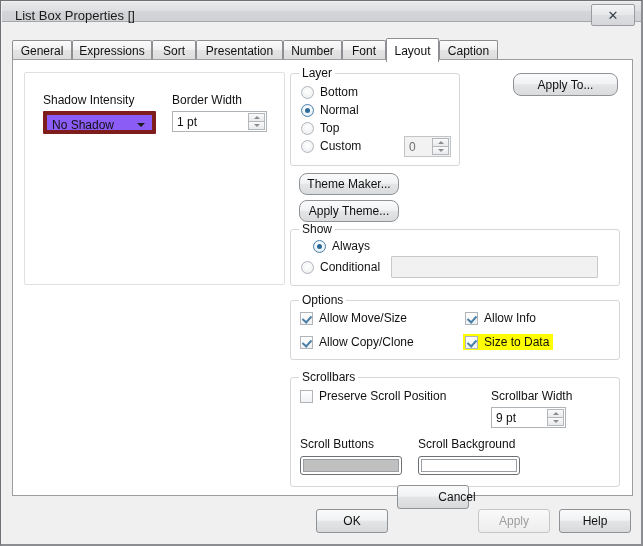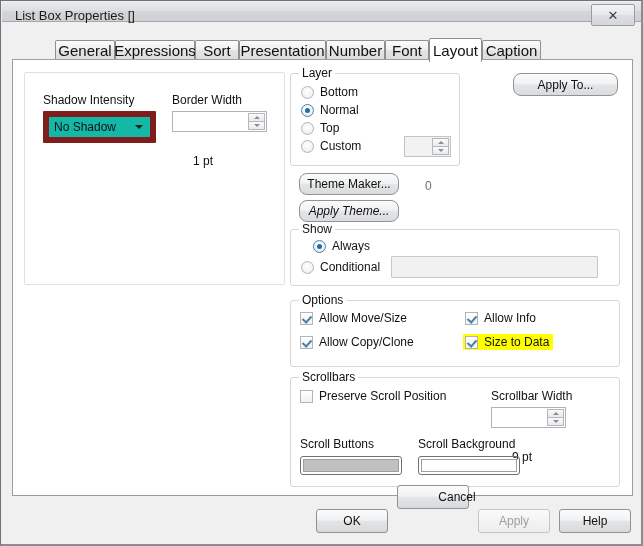--- a/index.html
+++ b/index.html
@@ -75,27 +75,26 @@
     height: 22px;
   }
   .tab {
     position: absolute;
     top: 2px;
     height: 20px;
     box-sizing: border-box;
     border: 1px solid #8d8f93;
     border-bottom: none;
     background: linear-gradient(to bottom, #fbfbfb 0%, #f0f0f0 45%, #e4e4e4 50%, #dcdcdc 100%);
-    font-size: 15px;
+    font-size: 12px;
     color: #111;
     display: flex;
     align-items: center;
     justify-content: center;
     border-radius: 2px 2px 0 0;
-    margin-left: 43px;
   }
   .tab.active {
     top: 0px;
     height: 24px;
     background: #ffffff;
     border-color: #8d8f93;
     z-index: 5;
   }
 
   
@@ -126,23 +125,23 @@
     position: absolute;
     font-size: 12px;
     color: #111;
     white-space: nowrap;
   }
 
   
   .combo {
     position: absolute;
     box-sizing: border-box;
-    border: 6px solid #7f1d1d;
-    background: #14b8a6;
-    height: 32px;
+    border: 4px solid #7f1d1d;
+    background: #8b5cf6;
+    height: 23px;
     border-radius: 1px;
   }
   .combo .txt {
     position: absolute;
     left: 5px;
     top: 3px;
     font-size: 12px;
     color: #111;
     white-space: nowrap;
   }
@@ -160,26 +159,25 @@
   .spin {
     position: absolute;
     box-sizing: border-box;
     border: 1px solid #aeb3b8;
     background: #ffffff;
     height: 21px;
   }
   .spin.dim { background: #f2f2f2; border-color: #c2c5c8; }
   .spin .txt {
     position: absolute;
-    left: 20px;
+    left: 4px;
     top: 3px;
     font-size: 12px;
     color: #111;
     white-space: nowrap;
-    margin-top: 39px;
   }
   .spin.dim .txt { color: #6e6e6e; }
   .spin .btns {
     position: absolute;
     right: 1px;
     top: 1px;
     bottom: 1px;
     width: 17px;
     display: flex;
     flex-direction: column;
@@ -426,38 +424,38 @@
               <i class="up"></i>
             </span>
           <span class="sb">
               <i class="down"></i>
             </span>
         </span>
       </div>
     </div>
 
     <div class="btn" style="left:286px; top:113px; width:100px; height:22px;">Theme Maker...</div>
-    <div class="btn" style="left:286px; top:140px; width:100px; height:22px;font-style:italic;">Apply Theme...</div>
+    <div class="btn" style="left:286px; top:140px; width:100px; height:22px;">Apply Theme...</div>
 
     <div class="group" style="left:277px; top:169px; width:330px; height:57px;">
       <span class="gtitle">Show</span>
 
       <div class="radio-row" style="left:10px; top:9px;padding-left:12px;">
         <span class="radio on"></span>
         <span class="rl">Always</span>
       </div>
       <div class="radio-row" style="left:10px; top:30px;">
         <span class="radio"></span>
         <span class="rl">Conditional</span>
       </div>
 
       <div class="tinput" style="left:100px; top:26px; width:207px;" placeholder=""></div>
     </div>
 
-    <div class="group" style="left:277px; top:240px; width:330px; height:67px;">
+    <div class="group" style="left:277px; top:240px; width:330px; height:60px;">
       <span class="gtitle">Options</span>
 
       <div class="check-row" style="left:9px; top:10px;">
         <span class="cbox on"></span>
         <span class="cl">Allow Move/Size</span>
       </div>
       <div class="check-row" style="left:174px; top:10px;">
         <span class="cbox on"></span>
         <span class="cl">Allow Info</span>
       </div>

